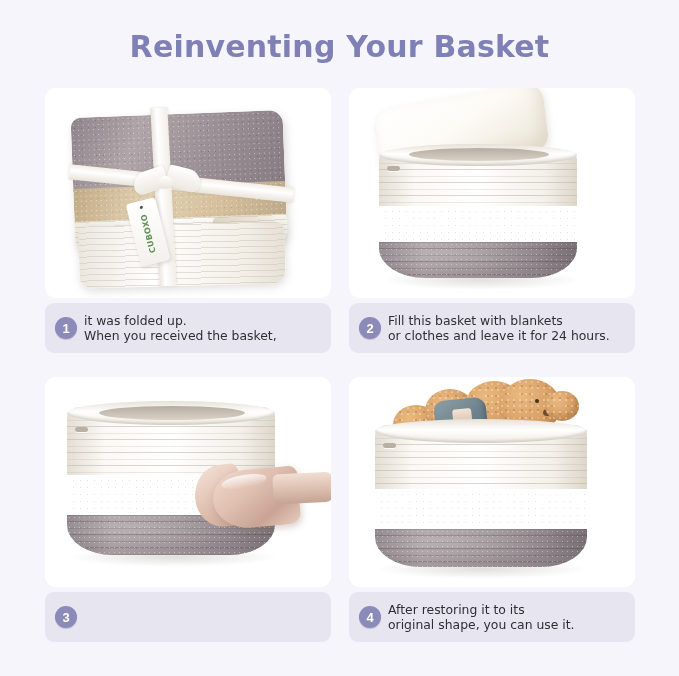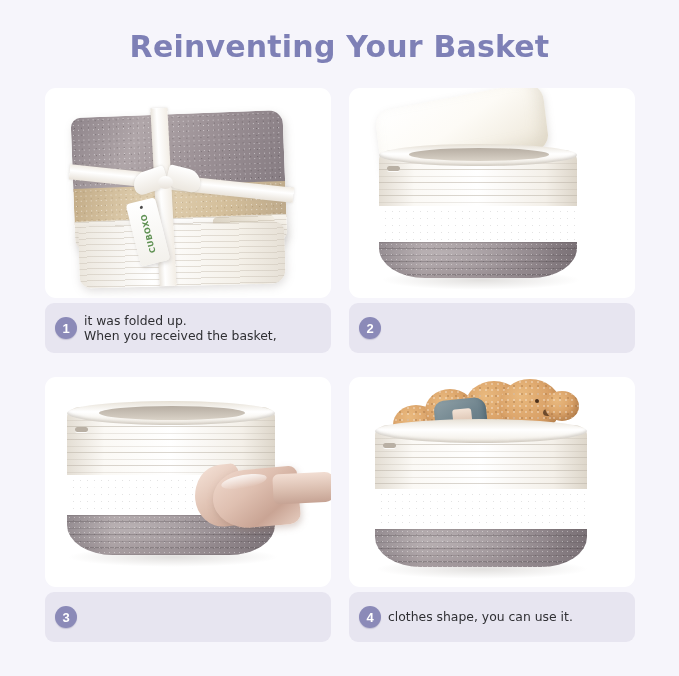--- a/index.html
+++ b/index.html
@@ -389,20 +389,22 @@
             <div class="speckle"></div>
           </div>
         </div>
         <div class="rim" style="left:30px; top:56px; width:198px; height:22px;"></div>
         <div class="rim-inner" style="left:60px; top:60px; width:140px; height:13px;"></div>
         <div class="handle-slot" style="left:38px; top:78px;"></div>
       </div>
       <div class="caption">
         <div class="badge">2</div>
         <div class="caption-text">
+          <span>Fill this basket with blankets</span>
+          <span>or clothes and leave it for 24 hours.</span>
         </div>
       </div>
     </div>
 
     <div class="card">
       <div class="photo">
         <div class="shadow-ellipse p3-shadow"></div>
         <div class="basket p3-basket">
           <div class="band-white" style="top:0; height:46%;"></div>
           <div class="band-tan" style="top:46%; height:27%;">
@@ -460,19 +462,20 @@
           <div class="band-gray" style="top:73%;">
             <div class="speckle"></div>
           </div>
         </div>
         <div class="rim" style="left:26px; top:42px; width:212px; height:24px;"></div>
         <div class="handle-slot" style="left:34px; top:66px;"></div>
       </div>
       <div class="caption">
         <div class="badge">4</div>
         <div class="caption-text">
-          <span>clothes shape, you can use it.</span>
+          <span>After restoring it to its</span>
+          <span>original shape, you can use it.</span>
         </div>
       </div>
     </div>
 
   </div>
 </div>
 
 </body></html>

